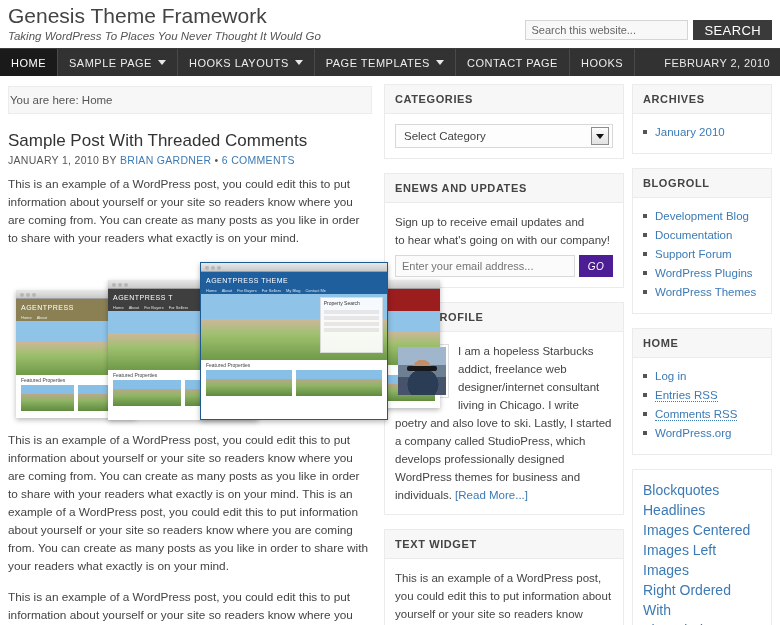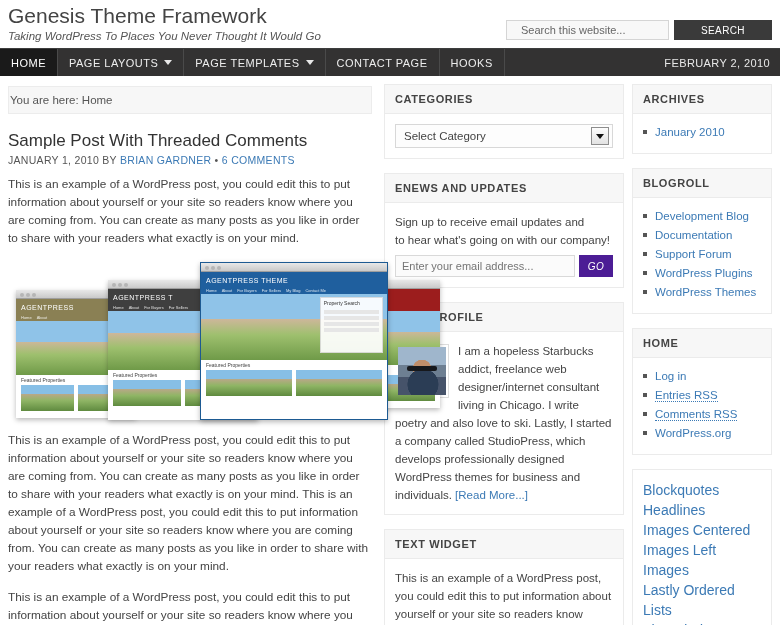--- a/index.html
+++ b/index.html
@@ -41,34 +41,34 @@
     display: flex;
     align-items: stretch;
   }
   .search-input {
     width: 163px;
     height: 20px;
     border: 1px solid #d5d5d5;
     background: #f8f8f8;
     font-size: 11px;
     color: #555;
-    padding: 0 14px;
+    padding: 0 5px;
     font-family: "Liberation Sans", sans-serif;
     outline: none;
   }
   .search-input::placeholder { color: #666; }
   .search-btn {
     height: 20px;
     margin-left: 5px;
     background: #3a3a3a;
     color: #fff;
     border: none;
-    font-size: 10px;
+    font-size: 13px;
     letter-spacing: 0.4px;
-    padding: 0 27px;
+    padding: 0 11px;
     cursor: pointer;
     font-family: "Liberation Sans", sans-serif;
   }
 
   
   .nav {
     height: 28px;
     background: #333232;
     display: flex;
     align-items: stretch;
@@ -308,21 +308,25 @@
       <input class="search-input" type="text" placeholder="Search this website..." style="">
       <button class="search-btn">SEARCH</button>
     </div>
   </div>
 
   <div class="nav">
     <div class="nav-item current">
       <span>HOME</span>
     </div>
     <div class="nav-item">
-      <span>PAGE LAYOUTS</span>
+      <span>SAMPLE PAGE</span>
+      <span class="caret"></span>
+    </div>
+    <div class="nav-item">
+      <span>HOOKS LAYOUTS</span>
       <span class="caret"></span>
     </div>
     <div class="nav-item">
       <span>PAGE TEMPLATES</span>
       <span class="caret"></span>
     </div>
     <div class="nav-item">
       <span>CONTACT PAGE</span>
     </div>
     <div class="nav-item">
@@ -528,21 +532,21 @@
             <li><a href="#">WordPress.org</a></li>
           </ul>
         </div>
       </div>
 
       <div class="widget">
         <div class="widget-body tag-list">
           <a href="#">Blockquotes Headlines</a><br>
           <a href="#">Images Centered</a><br>
           <a href="#">Images Left Images</a><br>
-          <a href="#">Lastly Ordered Lists</a><br>
+          <a href="#">Right Ordered With</a><br>
           <a href="#">Threaded Comments</a><br>
           <a href="#">Unordered Lists</a>
         </div>
       </div>
 
     </div>
   </div>
 </div>
 
 </body></html>

